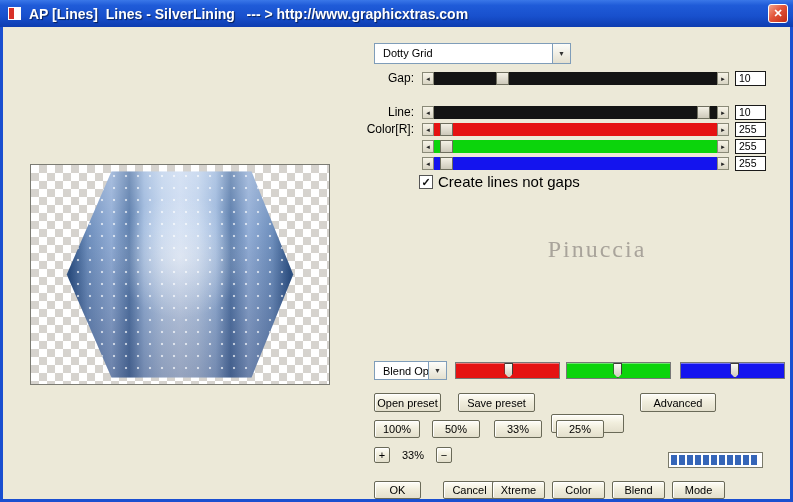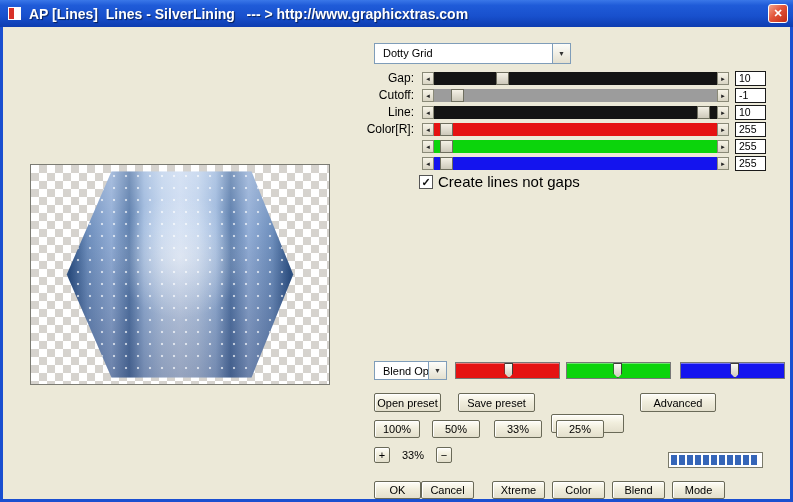--- a/index.html
+++ b/index.html
@@ -177,29 +177,20 @@
   <div class="slider-row" style="top:71px">
     <span class="slabel">Gap:</span>
     <button class="sarrow">◄</button>
     <div class="strack" style="background: rgb(20, 20, 20);">
       <div class="sthumb" style="left: 22%;"></div>
     </div>
     <button class="sarrow">►</button>
     <div class="svalue">10</div>
   </div>
 
-  <div class="slider-row" style="top:88px">
-    <span class="slabel">Cutoff:</span>
-    <button class="sarrow">◄</button>
-    <div class="strack" style="background: rgb(156, 156, 156);">
-      <div class="sthumb" style="left: 6%;"></div>
-    </div>
-    <button class="sarrow">►</button>
-    <div class="svalue">-1</div>
-  </div>
 
   <div class="slider-row" style="top:105px">
     <span class="slabel">Line:</span>
     <button class="sarrow">◄</button>
     <div class="strack" style="background: rgb(20, 20, 20);">
       <div class="sthumb" style="left: 93%;"></div>
     </div>
     <button class="sarrow">►</button>
     <div class="svalue">10</div>
   </div>
@@ -233,20 +224,21 @@
     <button class="sarrow">►</button>
     <div class="svalue">255</div>
   </div>
 
   <div class="checkbox-row">
     <div class="checkbox-box">✓</div>
     <div class="checkbox-label">Create lines not gaps</div>
   </div>
 
   <div class="watermark">
+    <div class="wm-name">Pinuccia</div>
   </div>
 
   <div class="dropdown dd-blend">
     <div class="dd-text">Blend Opti</div>
     <div class="dd-arrow">▼</div>
   </div>
 
   <div class="trackbar" style="left: 455px; background: rgb(229, 18, 18);">
     <div class="tthumb" style="left: 47%;"></div>
   </div>
@@ -279,19 +271,19 @@
       <i></i>
       <i></i>
       <i></i>
       <i></i>
       <i></i>
       <i></i>
       <i></i>
   </div>
 
   <button class="btn" style="left:374px;top:481px;width:47px;height:18px">OK</button>
-  <button class="btn" style="left:421px;top:481px;width:53px;height:18px">Cancel</button>
+  <button class="btn" style="left:443px;top:481px;width:53px;height:18px">Cancel</button>
   <button class="btn" style="left:492px;top:481px;width:53px;height:18px">Xtreme</button>
   <button class="btn" style="left:552px;top:481px;width:53px;height:18px">Color</button>
   <button class="btn" style="left:612px;top:481px;width:53px;height:18px">Blend</button>
   <button class="btn" style="left:672px;top:481px;width:53px;height:18px">Mode</button>
 
 </div>
 
 </body></html>

